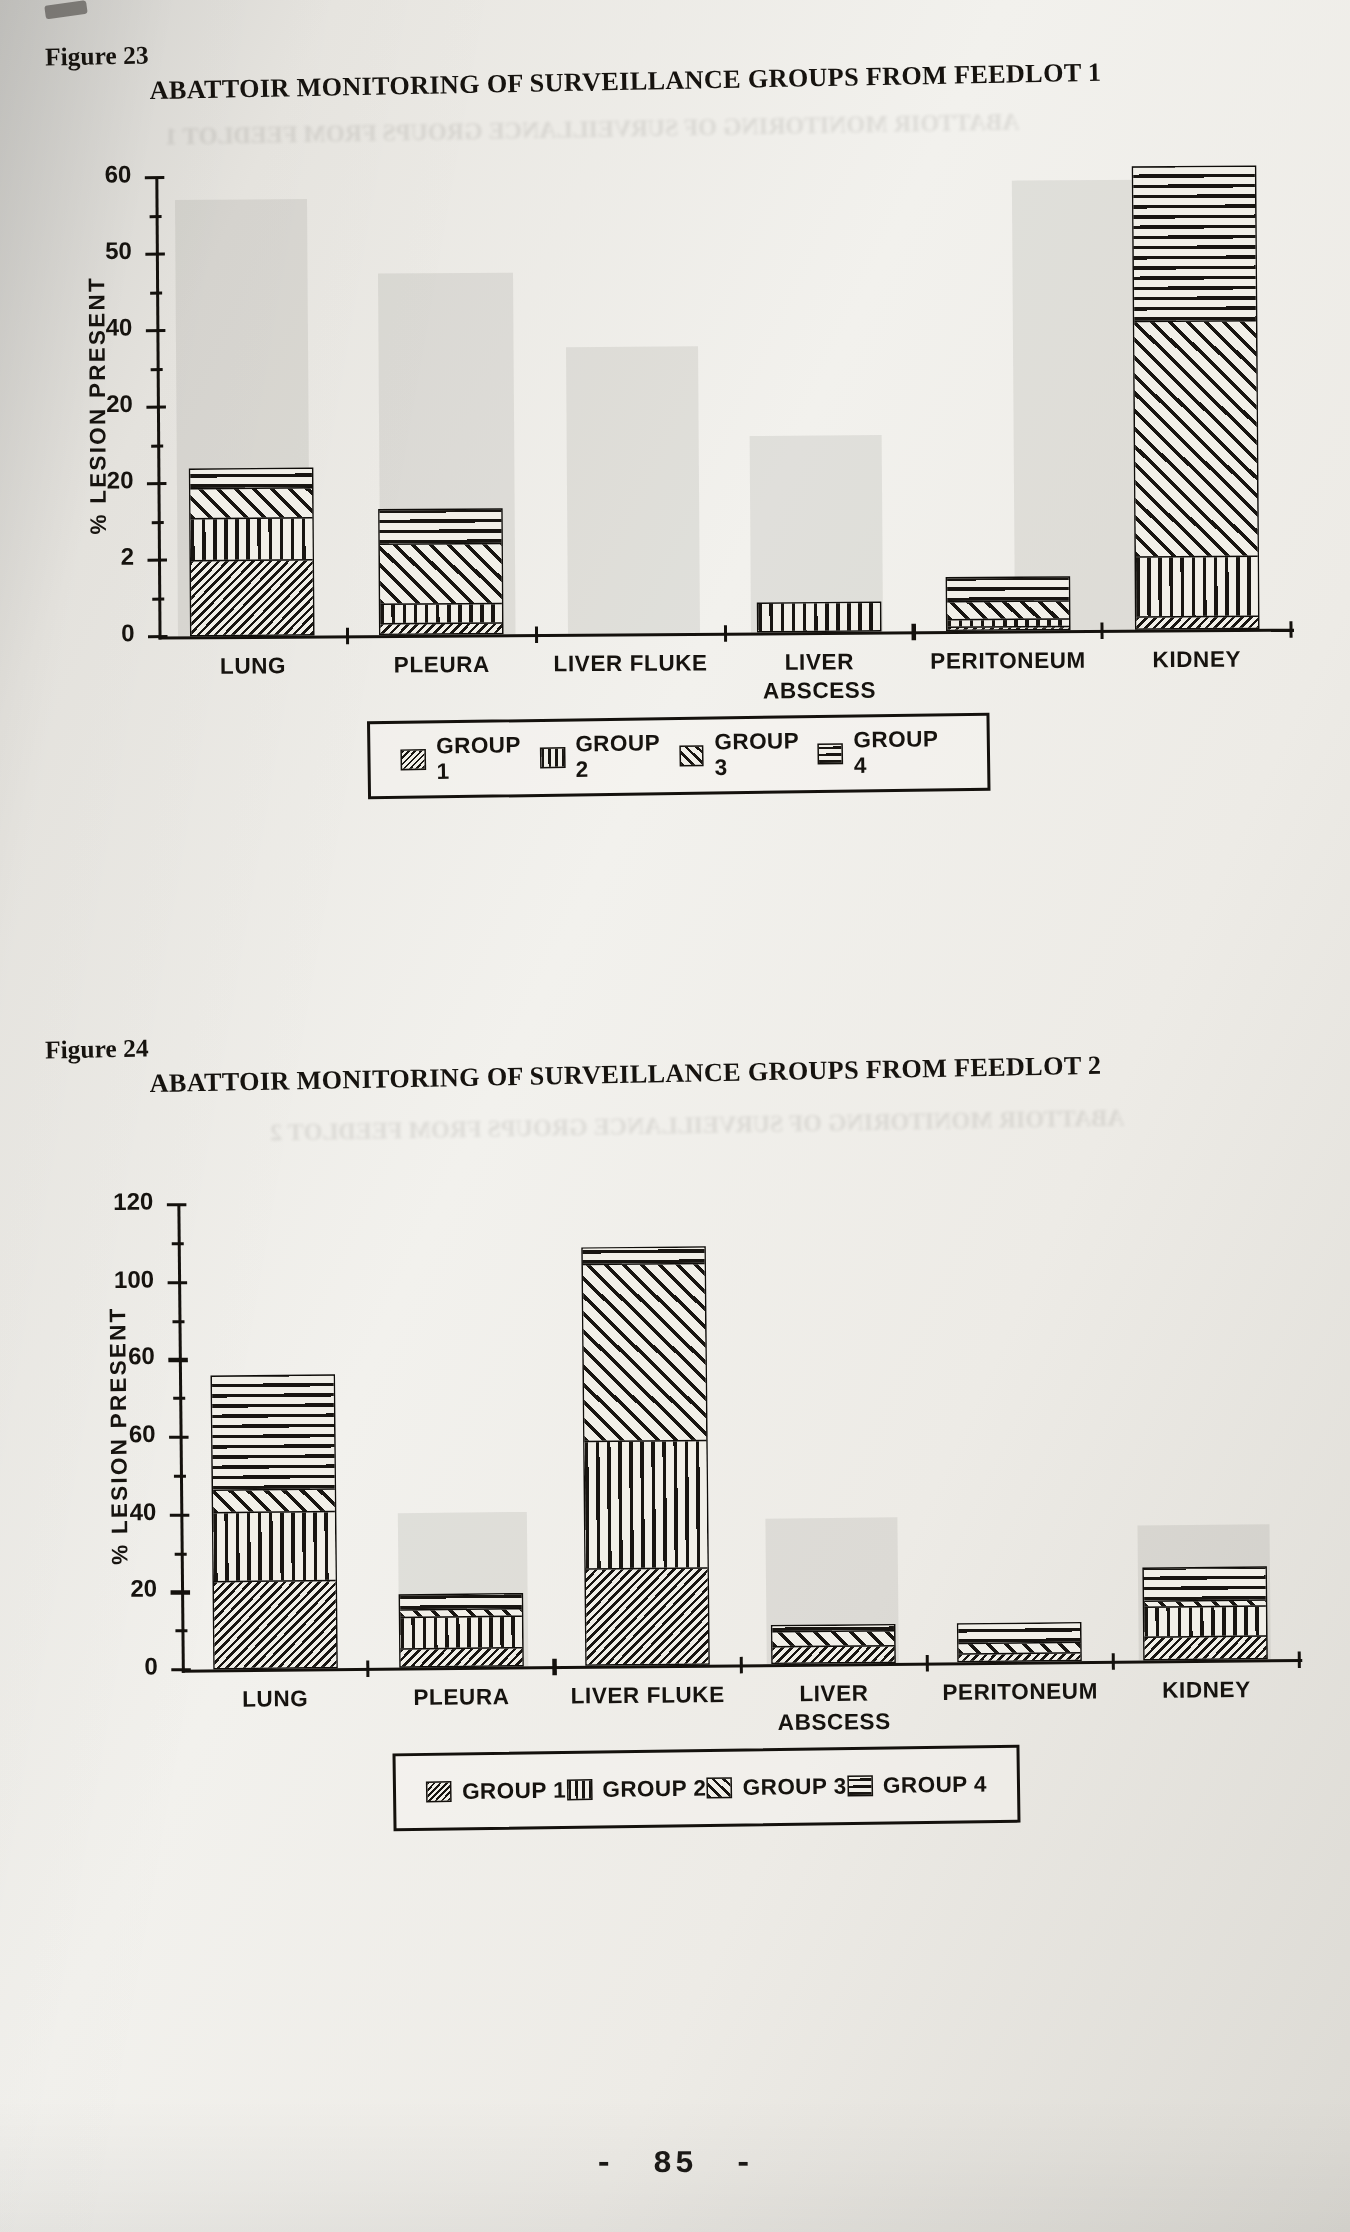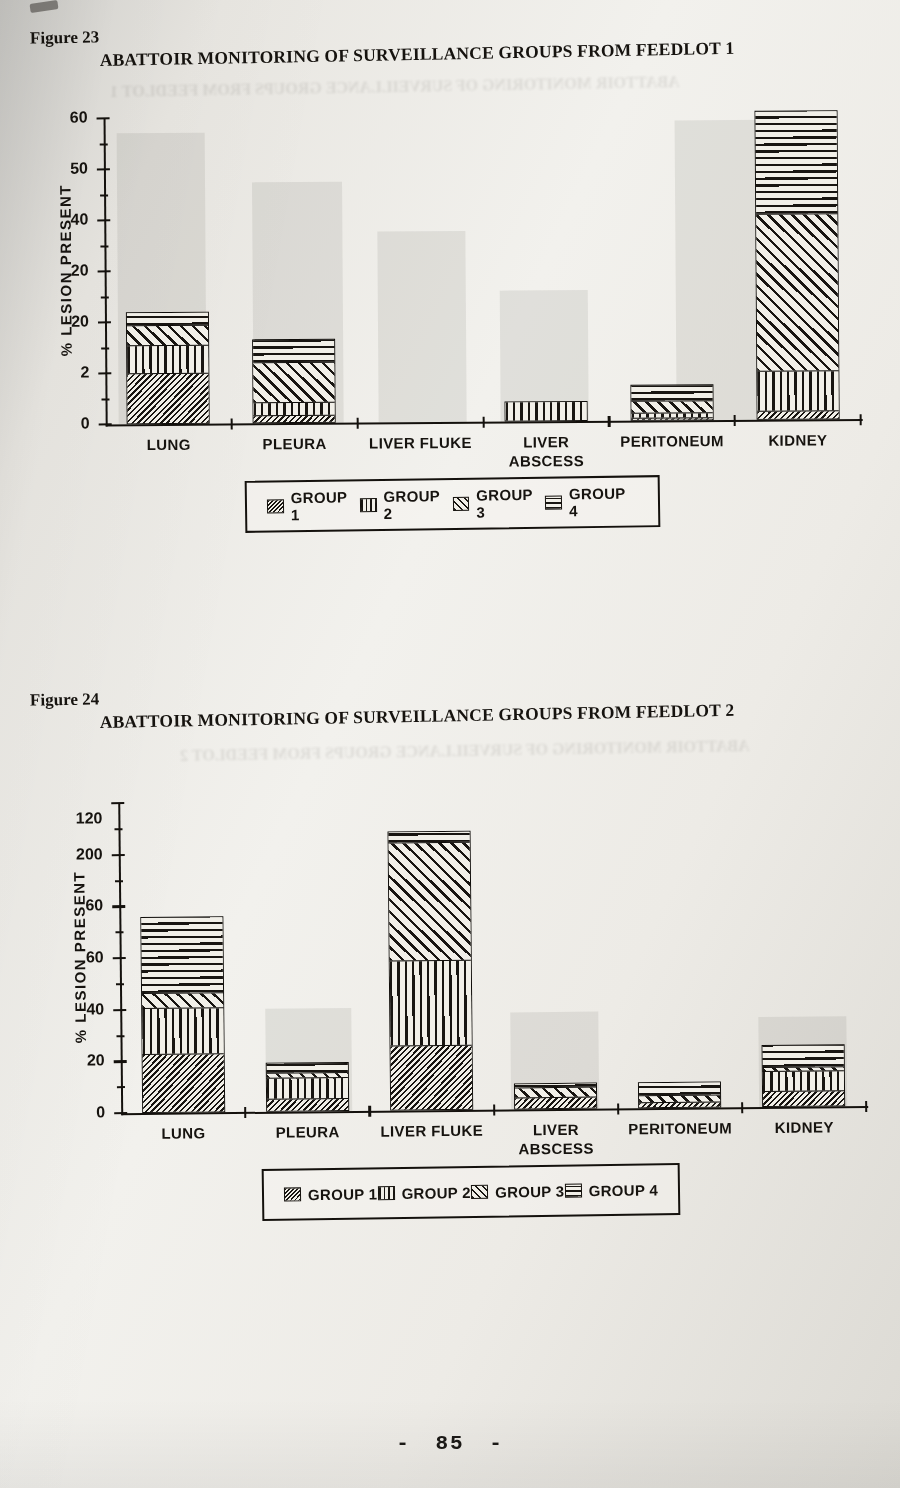--- a/index.html
+++ b/index.html
@@ -178,23 +178,23 @@
     <div class="ytick-label" style="left: 58px; top: 320px; width: 46px;">0</div>
     <div class="tickmark" style="left: 113px; top: 277.333px; width: 13px; height: 2.2px;"></div>
     <div class="ytick-label" style="left: 58px; top: 268.333px; width: 46px;">20</div>
     <div class="tickmark" style="left: 113px; top: 225.667px; width: 13px; height: 2.2px;"></div>
     <div class="ytick-label" style="left: 58px; top: 216.667px; width: 46px;">40</div>
     <div class="tickmark" style="left: 113px; top: 174px; width: 13px; height: 2.2px;"></div>
     <div class="ytick-label" style="left: 58px; top: 165px; width: 46px;">60</div>
     <div class="tickmark" style="left: 113px; top: 122.333px; width: 13px; height: 2.2px;"></div>
     <div class="ytick-label" style="left: 58px; top: 113.333px; width: 46px;">60</div>
     <div class="tickmark" style="left: 113px; top: 70.6667px; width: 13px; height: 2.2px;"></div>
-    <div class="ytick-label" style="left: 58px; top: 61.6667px; width: 46px;">200</div>
+    <div class="ytick-label" style="left: 58px; top: 61.6667px; width: 46px;">100</div>
     <div class="tickmark" style="left: 113px; top: 19px; width: 13px; height: 2.2px;"></div>
-    <div class="ytick-label" style="left: 58px; top: 26px; width: 46px;">120</div>
+    <div class="ytick-label" style="left: 58px; top: 10px; width: 46px;">120</div>
     <div class="tickmark" style="left: 116px; top: 303.167px; width: 8px; height: 2px;"></div>
     <div class="tickmark" style="left: 116px; top: 251.5px; width: 8px; height: 2px;"></div>
     <div class="tickmark" style="left: 116px; top: 199.833px; width: 8px; height: 2px;"></div>
     <div class="tickmark" style="left: 116px; top: 148.167px; width: 8px; height: 2px;"></div>
     <div class="tickmark" style="left: 116px; top: 96.5px; width: 8px; height: 2px;"></div>
     <div class="tickmark" style="left: 116px; top: 44.8333px; width: 8px; height: 2px;"></div>
     <div class="tickmark" style="left: 243.167px; top: 325px; width: 2.2px; height: 11px;"></div>
     <div class="tickmark" style="left: 367.333px; top: 325px; width: 2.2px; height: 11px;"></div>
     <div class="tickmark" style="left: 491.5px; top: 325px; width: 2.2px; height: 11px;"></div>
     <div class="tickmark" style="left: 615.667px; top: 325px; width: 2.2px; height: 11px;"></div>

